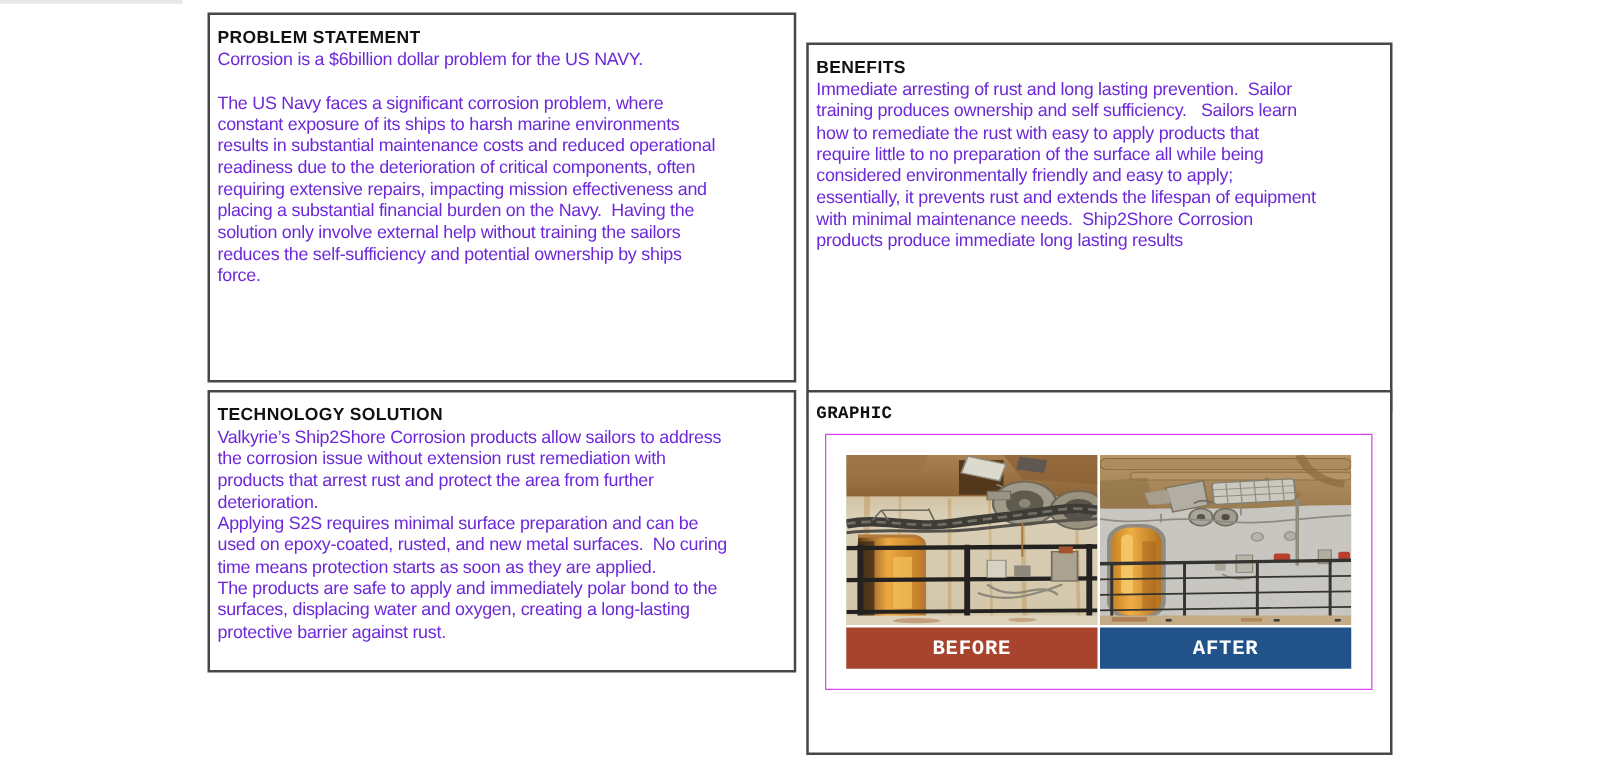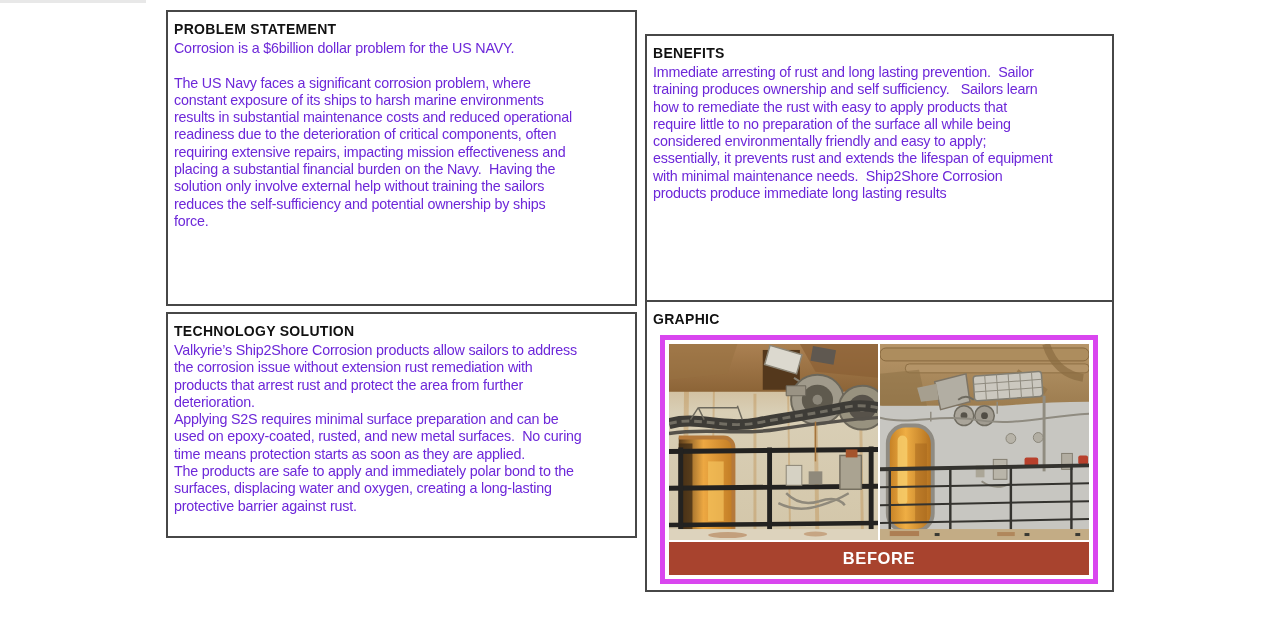--- a/index.html
+++ b/index.html
@@ -18,45 +18,45 @@
   }
   .box {
     position: absolute;
     background: #ffffff;
     border: 2px solid #474747;
     box-sizing: border-box;
   }
   #box-problem    { left: 166px; top: 10px;  width: 471px; height: 296px; }
   #box-benefits   { left: 645px; top: 10px;  width: 469px; height: 296px; margin-top: 24px; }
   #box-technology { left: 166px; top: 312px; width: 471px; height: 226px; }
-  #box-graphic    { left: 645px; top: 300px; width: 469px; height: 292px; }
+  #box-graphic    { left: 645px; top: 312px; width: 469px; height: 292px; font-family: Liberation Mono, monospace; }
   .box-title {
     margin: 9px 6px 3px 6px;
     font-size: 14px;
     font-weight: bold;
     color: #111111;
     letter-spacing: 0.3px;
   }
   .box-body {
     margin: 0 5px;
     padding: 0 1px;
     font-size: 14.3px;
     line-height: 17.3px;
     letter-spacing: -0.2px;
     color: #6d28d9;
     white-space: pre-wrap;
   }
   .graphic-frame {
     position: absolute;
     left: 13px; top: 33px;
-    width: 438px; height: 249px;
+    width: 438px; height: 205px;
     box-sizing: border-box;
-    border: 5px solid #d946ef;
+    border: 1px solid #d946ef;
     background: #ffffff;
-    padding: 4px;
+    padding: 16px;
     display: flex;
     flex-direction: column;
   }
   .photos { display: flex; gap: 2px; flex: 1; min-height: 0; }
   .photo  { flex: 1; overflow: hidden; background: #d8d0c0; }
   .photo svg { width: 100%; height: 100%; display: block; }
   .bars { display: flex; gap: 2px; margin-top: 2px; height: 33px; }
   .bar {
     flex: 1;
     display: flex; align-items: center; justify-content: center;
@@ -265,17 +265,20 @@
             </g>
           </svg>
         </div>
 
       </div>
 
       <div class="bars">
         <div class="bar bar-before" style="background: rgb(168, 67, 46);">
           <span>BEFORE</span>
         </div>
+        <div class="bar bar-after" style="background: rgb(33, 82, 138);">
+          <span>AFTER</span>
+        </div>
       </div>
     </div>
   </section>
 
 </div>
 
 </body></html>

